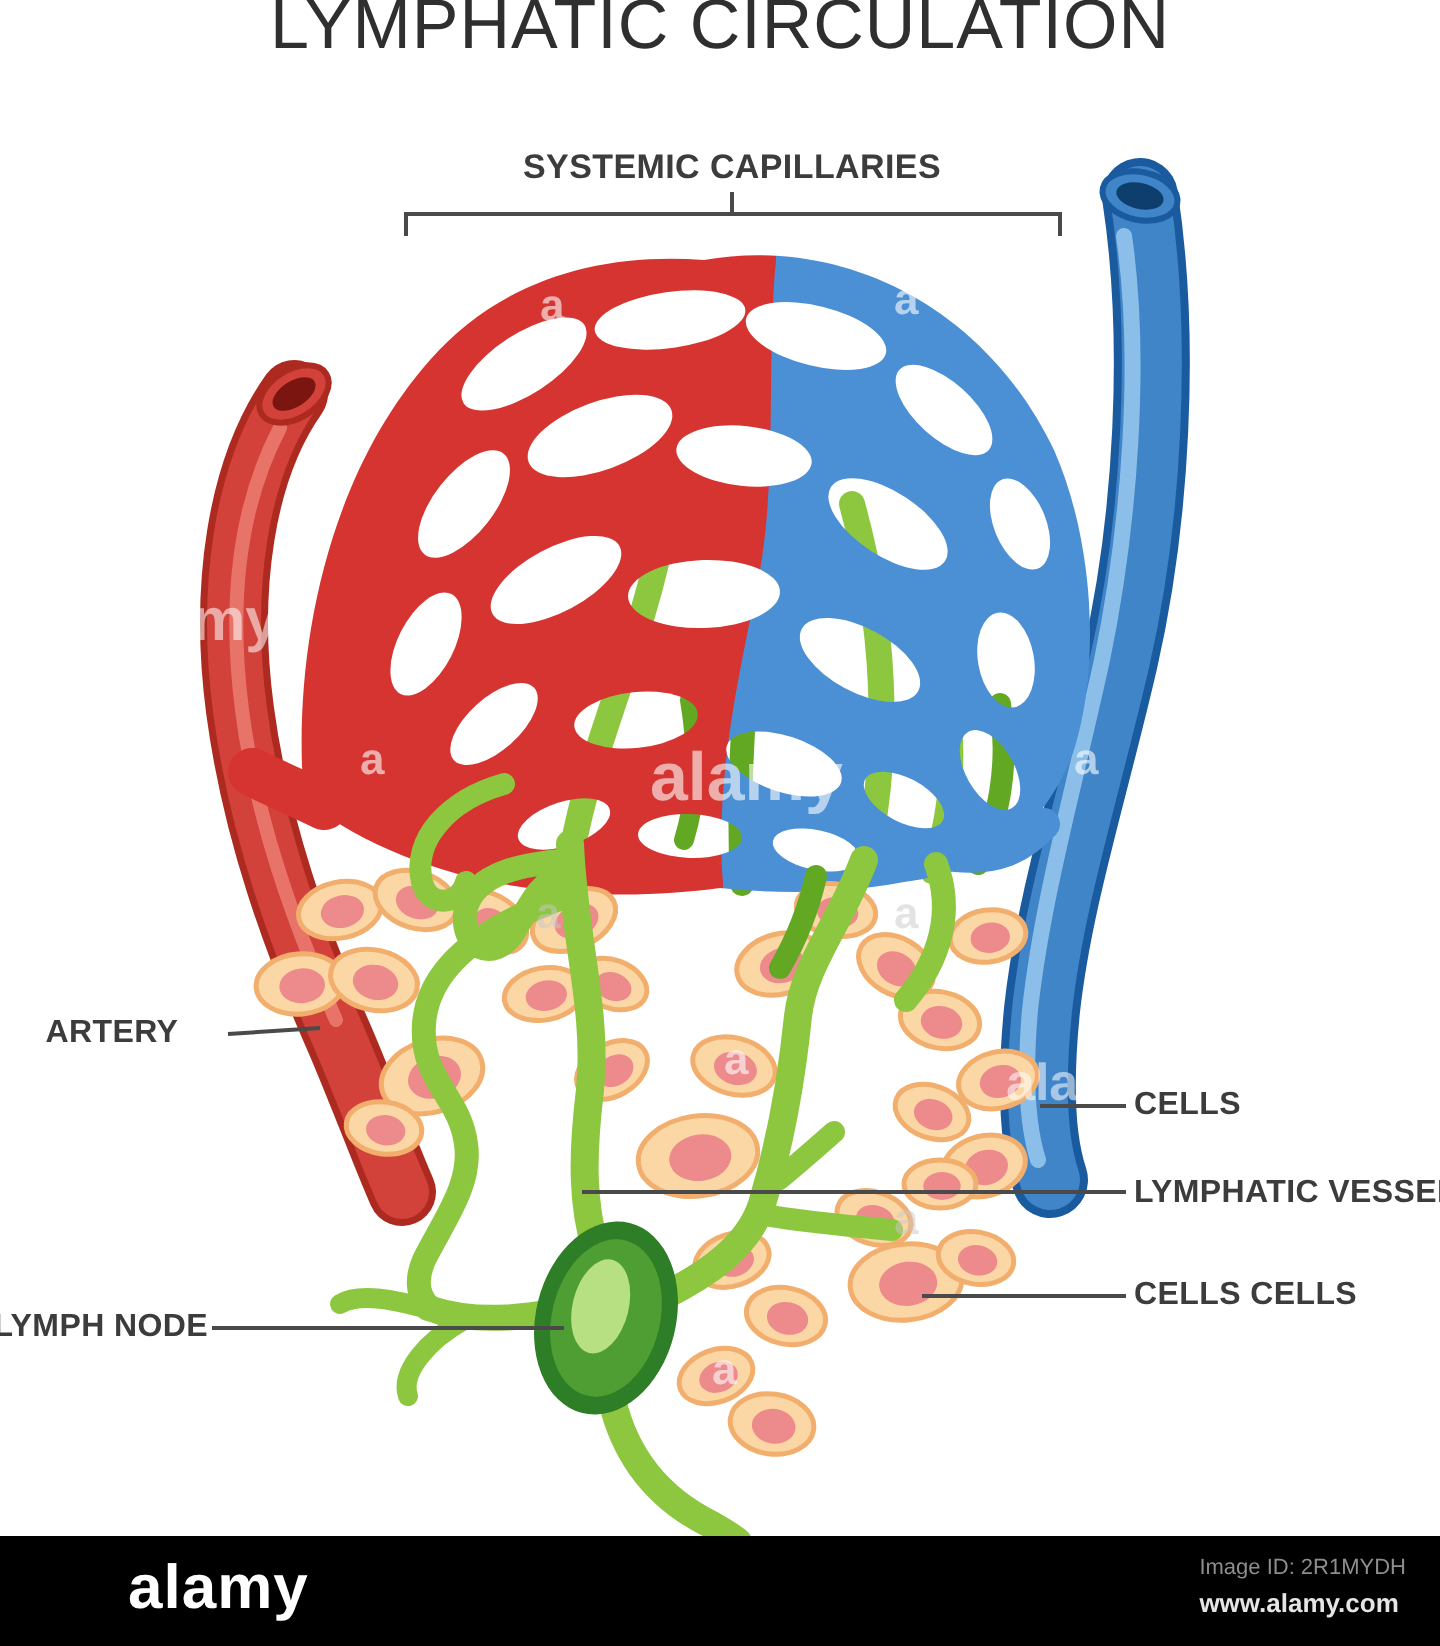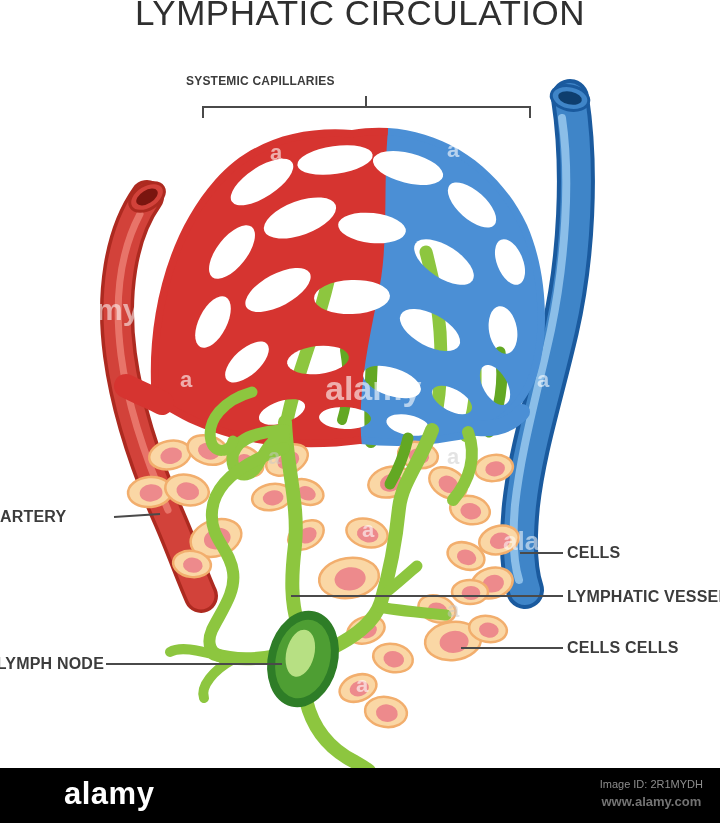--- a/index.html
+++ b/index.html
@@ -3,32 +3,32 @@
 <meta charset="utf-8">
 <style>
   html,body{margin:0;padding:0;background:#fff;}
   .stage{position:relative;width:720px;height:823px;background:#ffffff;overflow:hidden;
          font-family:"Liberation Sans", sans-serif;}
   .stage svg{position:absolute;left:0;top:0;}
   .page-title{position:absolute;top:-7px;left:0;width:720px;text-align:center;
     font-size:35px;font-weight:400;letter-spacing:0.5px;color:#2f2f2f;white-space:nowrap;}
   .diagram-label{position:absolute;font-size:16px;font-weight:700;letter-spacing:0.2px;
     color:#3c3c3c;white-space:nowrap;}
-  .lbl-systemic{top:74px;left:186px;width:360px;font-size:12px;}
-  .lbl-artery{top:508px;left:0;width:112px;text-align:left;}
+  .lbl-systemic{top:74px;left:186px;width:360px;text-align:center;font-size:17px;}
+  .lbl-artery{top:508px;left:0;width:112px;text-align:center;}
   .lbl-vein{top:544px;left:567px;}
   .lbl-lymphvessel{top:588px;left:567px;}
   .lbl-tissue{top:639px;left:567px;}
   .lbl-lymphnode{top:655px;left:-6px;width:110px;text-align:right;}
   .footer-bar{position:absolute;left:0;top:768px;width:720px;height:55px;background:#000;}
   .footer-logo{position:absolute;left:64px;top:8px;color:#fff;font-weight:700;
     font-size:31px;letter-spacing:0.5px;}
-  .footer-right{position:absolute;right:17px;top:9px;text-align:center;line-height:1.45;}
+  .footer-right{position:absolute;right:17px;top:9px;text-align:left;line-height:1.45;}
   .footer-id{color:#8d8d8d;font-size:11px;}
-  .footer-site{color:#737373;font-size:13px;font-weight:700;}
+  .footer-site{color:#e5e5e5;font-size:13px;font-weight:700;}
   .wm{font-weight:700;}
 </style>
 </head>
 <body>
 
 <div class="stage">
 
   <svg width="720" height="823" viewBox="0 0 720 823">
     <defs>
       <clipPath id="redClip">

